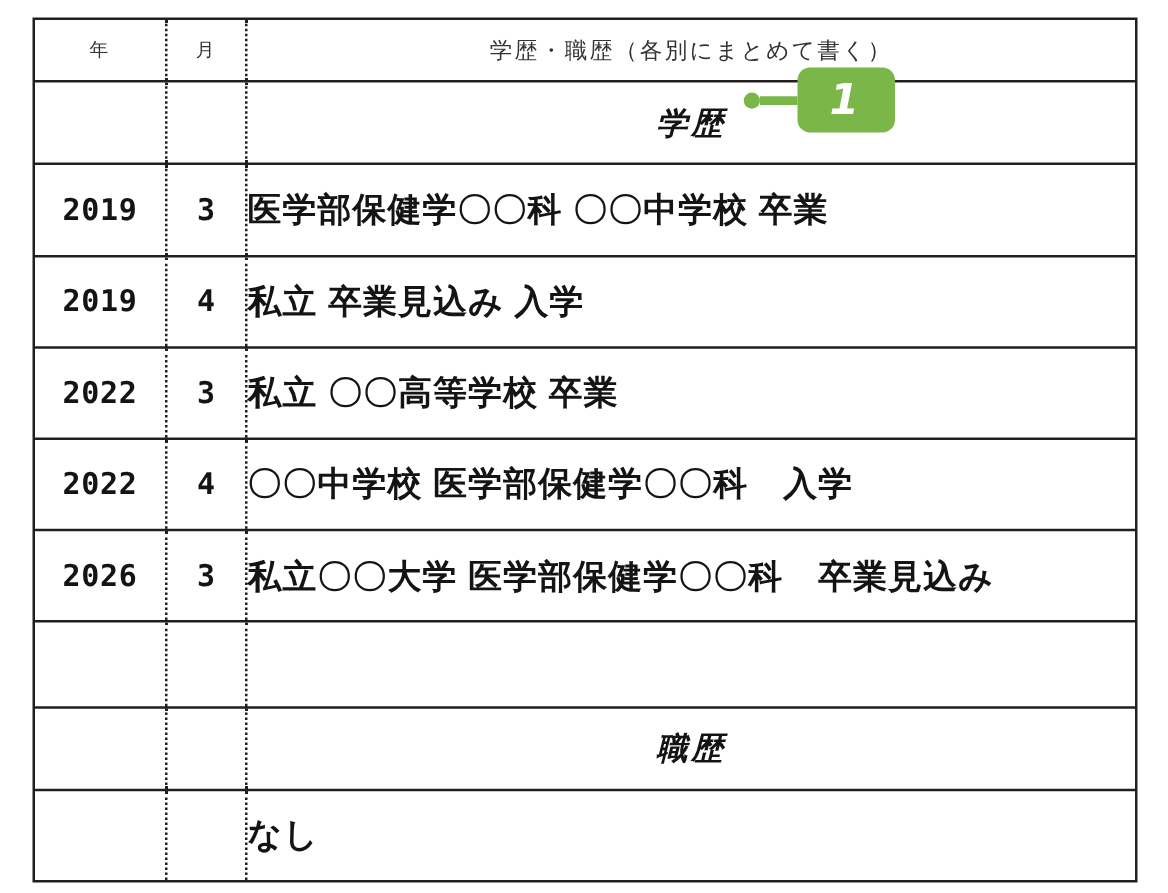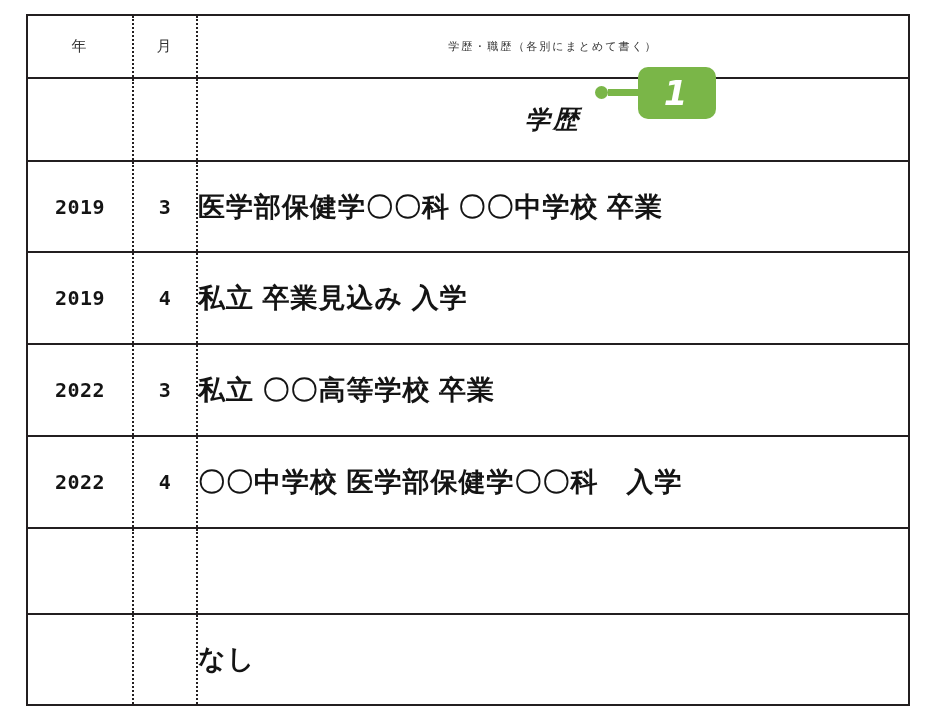--- a/index.html
+++ b/index.html
@@ -52,39 +52,39 @@
   .col-body  { width: auto; }
 
   
   .col-year, .col-month {
     border-right: 2px dotted #231f20;
   }
 
   .cell-year, .cell-month {
     text-align: center;
     font-family: "DejaVu Sans Mono", monospace;
-    font-size: 20px;
+    font-size: 24px;
     font-weight: 700;
     letter-spacing: 0.5px;
     color: #141414;
   }
 
   .head-row td {
     height: 42px;
   }
   .head-label {
     text-align: center;
     font-size: 15px;
     font-weight: 400;
     color: #333;
     letter-spacing: 2px;
   }
   .head-title {
     text-align: center;
-    font-size: 11px;
+    font-size: 18px;
     font-weight: 400;
     color: #333;
     letter-spacing: 2px;
     padding-right: 0;
   }
 
   .section-row td { height: 56px; }
   .section-title {
     text-align: center;
     font-size: 25px;
@@ -198,27 +198,37 @@
         <td class="col-month cell-month">3</td>
         <td class="col-body cell-body">私立 〇〇高等学校 卒業</td>
       </tr>
 
       <tr class="entry-row">
         <td class="col-year cell-year">2022</td>
         <td class="col-month cell-month">4</td>
         <td class="col-body cell-body">〇〇中学校 医学部保健学〇〇科　入学</td>
       </tr>
 
+      <tr class="entry-row">
+        <td class="col-year cell-year">2026</td>
+        <td class="col-month cell-month">3</td>
+        <td class="col-body cell-body">私立〇〇大学 医学部保健学〇〇科　卒業見込み</td>
+      </tr>
 
       <tr class="blank-row">
         <td class="col-year cell-year"></td>
         <td class="col-month cell-month"></td>
         <td class="col-body cell-body"></td>
       </tr>
 
+      <tr class="section-row">
+        <td class="col-year cell-year"></td>
+        <td class="col-month cell-month"></td>
+        <td class="col-body section-title">職歴</td>
+      </tr>
 
       <tr class="entry-row">
         <td class="col-year cell-year"></td>
         <td class="col-month cell-month"></td>
         <td class="col-body cell-body">なし</td>
       </tr>
 
     </tbody>
   </table>
 </div>

